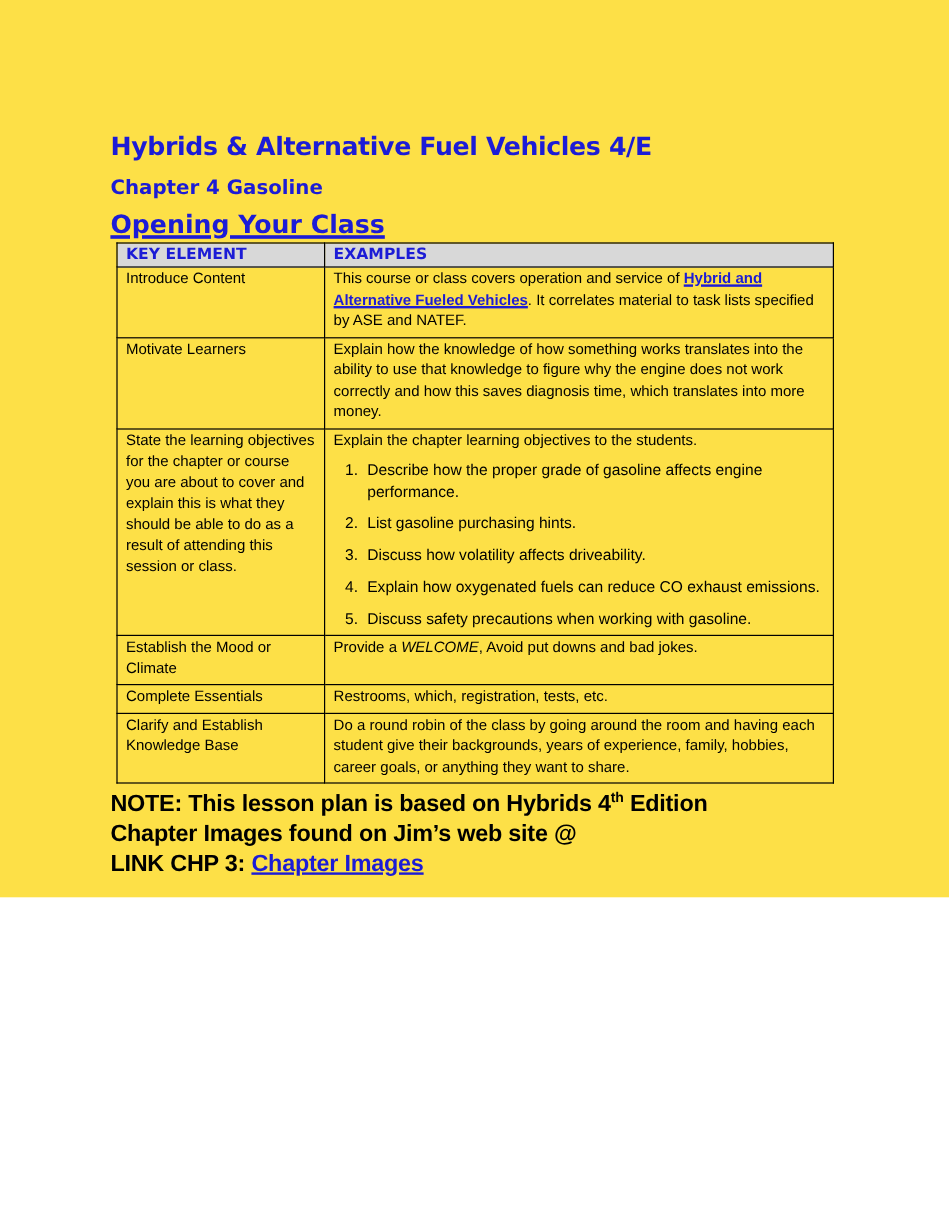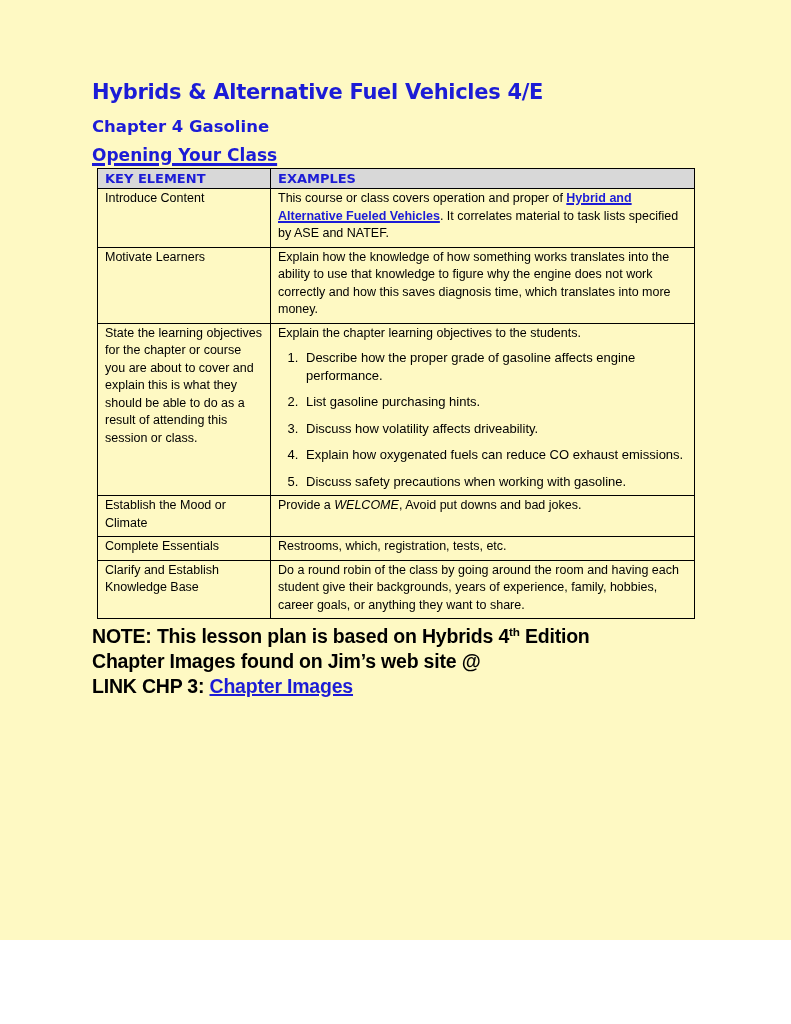--- a/index.html
+++ b/index.html
@@ -1,45 +1,45 @@
 <!DOCTYPE html>
 <html><head>
 <meta charset="utf-8">
 <style>
   * { margin: 0; padding: 0; box-sizing: border-box; }
   html, body { background: #ffffff; }
   .page {
     position: relative;
     width: 791px;
-    height: 940px;
-    background: #fef9c3;
+    height: 748px;
+    background: #fde047;
     color: #000000;
     font-family: "Liberation Sans", sans-serif;
-    padding: 80px 60px 0 92px;
+    padding: 110px 60px 0 92px;
     overflow: hidden;
   }
   .title {
     color: #1c1cd6;
     font-family: "DejaVu Sans", sans-serif;
     font-size: 21px;
     font-weight: bold;
     letter-spacing: -0.3px;
     margin-bottom: 13px;
   }
   .chapter {
     color: #1c1cd6;
     font-family: "DejaVu Sans", sans-serif;
     font-size: 16.5px;
     font-weight: bold;
     margin-bottom: 9px;
   }
   .section {
     color: #1c1cd6;
     font-family: "DejaVu Sans", sans-serif;
-    font-size: 17px;
+    font-size: 21px;
     font-weight: bold;
     text-decoration: underline;
     text-decoration-thickness: 2.5px;
     margin-bottom: 3px;
   }
   table.lesson {
     border-collapse: collapse;
     table-layout: fixed;
     width: 597px;
     margin-left: 5px;
@@ -119,21 +119,21 @@
     </colgroup>
     <thead>
       <tr>
         <th>KEY ELEMENT</th>
         <th>EXAMPLES</th>
       </tr>
     </thead>
     <tbody>
       <tr>
         <td class="key">Introduce Content</td>
-        <td class="examples"><span>This course or class covers operation and proper of </span><a class="doclink">Hybrid and Alternative Fueled Vehicles</a><span>. It correlates material to task lists specified by ASE and NATEF.</span></td>
+        <td class="examples"><span>This course or class covers operation and service of </span><a class="doclink">Hybrid and Alternative Fueled Vehicles</a><span>. It correlates material to task lists specified by ASE and NATEF.</span></td>
       </tr>
       <tr>
         <td class="key">Motivate Learners</td>
         <td class="examples">Explain how the knowledge of how something works translates into the ability to use that knowledge to figure why the engine does not work correctly and how this saves diagnosis time, which translates into more money.</td>
       </tr>
       <tr>
         <td class="key">State the learning objectives for the chapter or course you are about to cover and explain this is what they should be able to do as a result of attending this session or class.</td>
         <td class="examples">
           <div>Explain the chapter learning objectives to the students.</div>
           <ol class="objectives">

